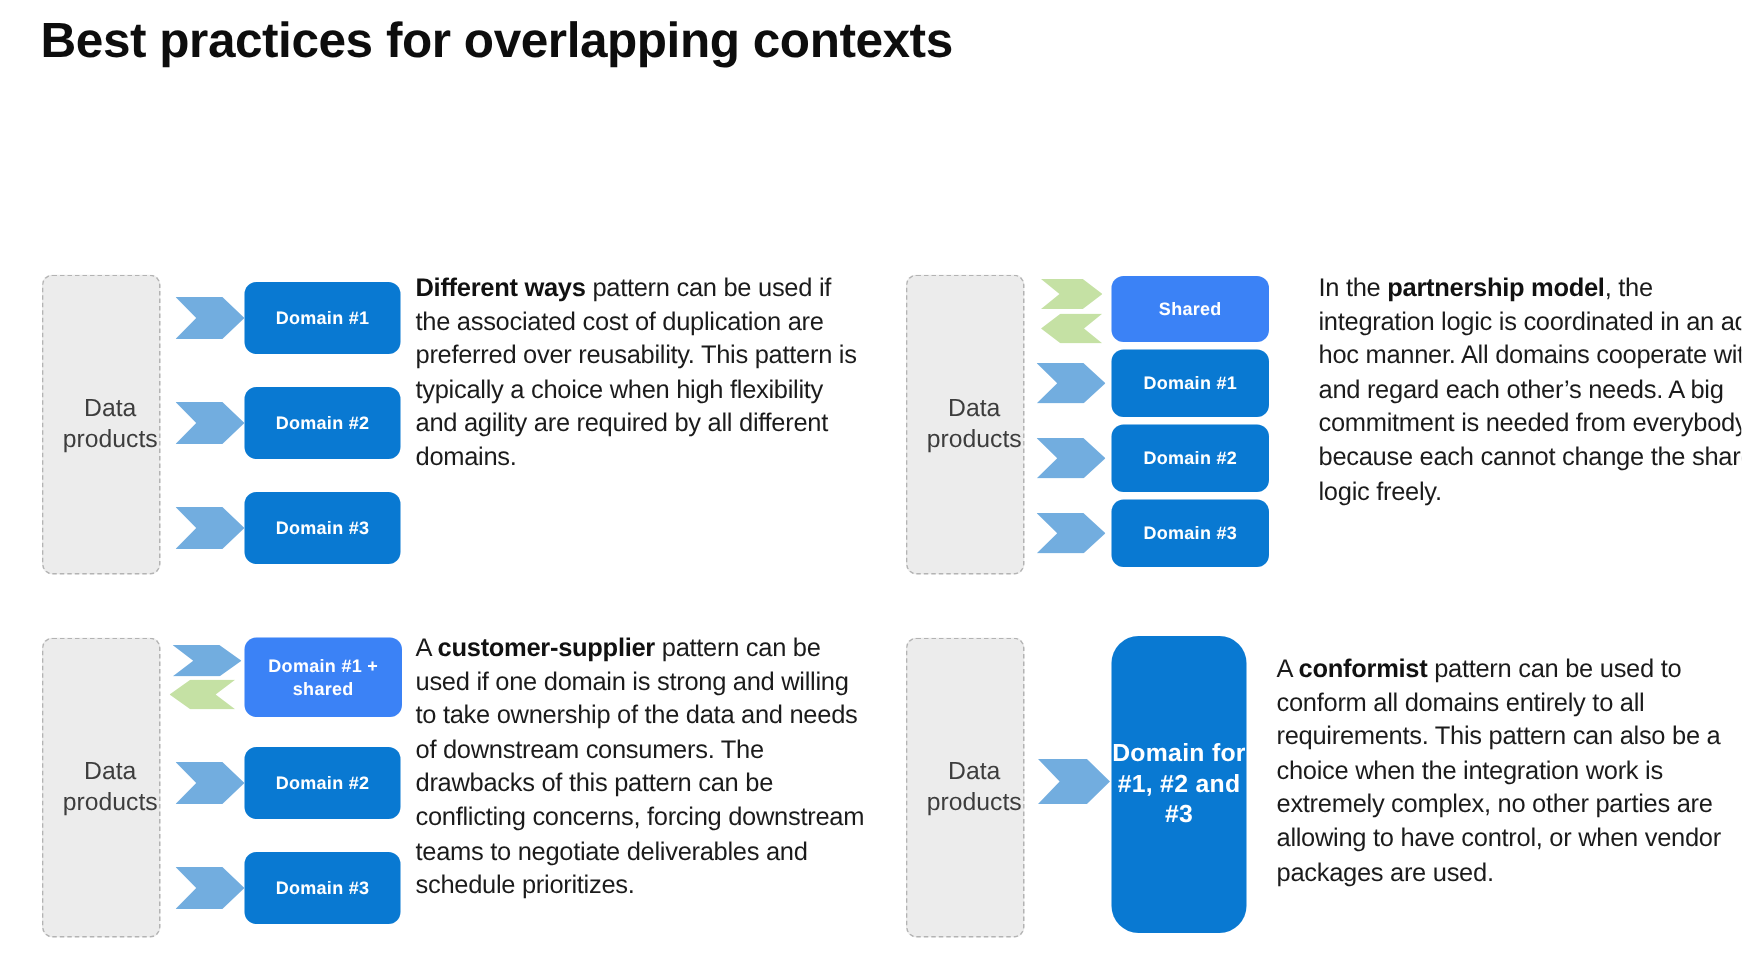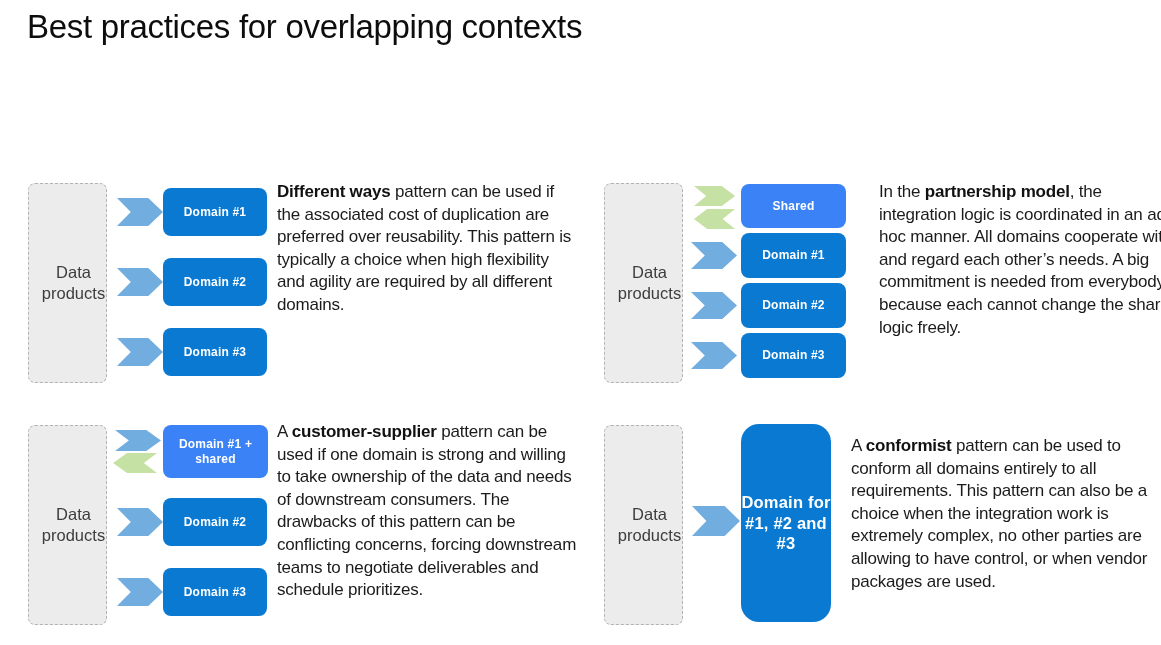--- a/index.html
+++ b/index.html
@@ -1,19 +1,19 @@
 <!DOCTYPE html>
 <html><head>
 <meta charset="utf-8">
 <style>
   html,body{margin:0;padding:0;background:#fff;}
   .slide{position:relative;width:1161px;height:645px;background:#ffffff;overflow:hidden;
          font-family:"Liberation Sans","DejaVu Sans",sans-serif;color:#1c1c1c;}
   .abs{position:absolute;box-sizing:border-box;}
-  .title{font-size:33px;font-weight:400;letter-spacing:-0.3px;color:#0d0d0d;margin:0;}
+  .title{font-size:33px;font-weight:700;letter-spacing:-0.3px;color:#0d0d0d;margin:0;}
   .subtitle{font-size:19.5px;line-height:28.5px;color:#1f1f1f;white-space:pre-line;margin:0;letter-spacing:-0.2px;}
   .source{background:#ececec;border:1.6px dashed #b3b3b3;border-radius:7px;
           display:flex;align-items:center;justify-content:center;text-align:center;
           font-size:16.5px;line-height:1.3;color:#3d3d3d;white-space:pre-line;padding-left:12px;}
   .domain{background:#0979d2;color:#ffffff;font-weight:700;border-radius:8px;
           display:flex;align-items:center;justify-content:center;text-align:center;
           font-size:12px;letter-spacing:0.2px;white-space:pre-line;line-height:1.25;}
   .gray{background:#3b82f6;}
   .bigblue{border-radius:18px;font-size:16.5px;}
   .chev{display:block;}

